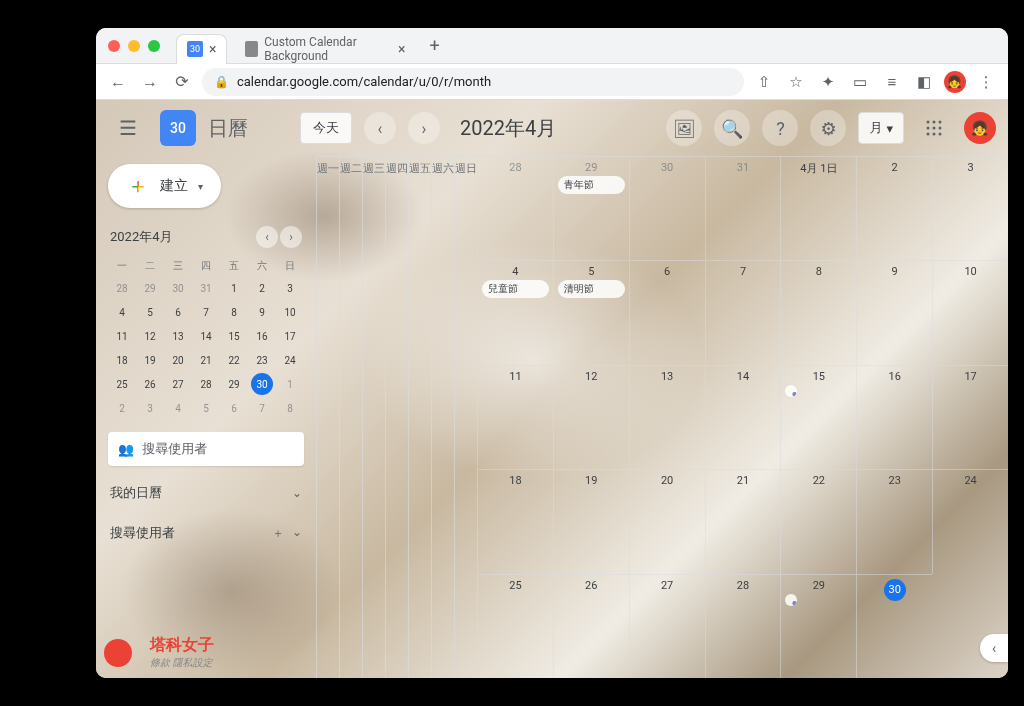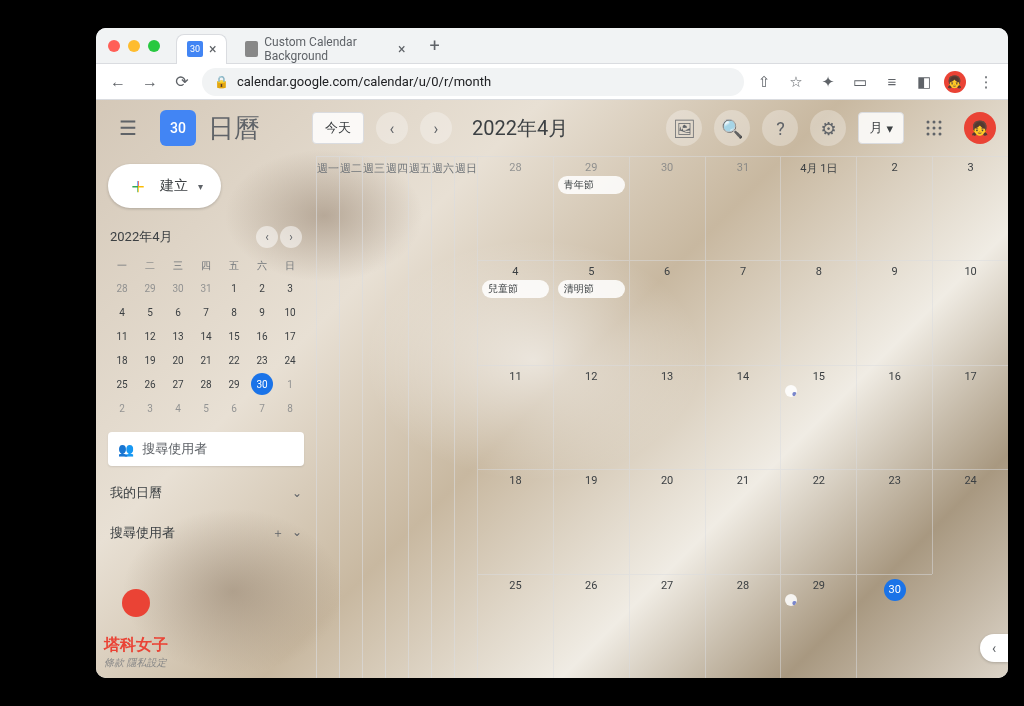--- a/index.html
+++ b/index.html
@@ -18,21 +18,21 @@
 .nav-btn { width: 24px; height: 24px; display: flex; align-items: center; justify-content: center; color: #5f6368; font-size: 16px; border-radius: 50%; }
 .urlbar { flex: 1; height: 28px; background: #f1f3f4; border-radius: 14px; display: flex; align-items: center; padding: 0 12px; gap: 8px; font-size: 13px; color: #202124; }
 .lock { font-size: 12px; color: #5f6368; }
 .tool-icon { width: 24px; height: 24px; display: flex; align-items: center; justify-content: center; color: #5f6368; font-size: 15px; }
 .avatar-sm { width: 22px; height: 22px; border-radius: 50%; background: #ea4335; display:flex;align-items:center;justify-content:center;font-size:12px;color:#fff; }
 .app { position: relative; height: calc(100% - 72px); background: linear-gradient(135deg, #d4c8b8 0%, #e8e0d4 30%, #c8b8a0 50%, #f0ece4 70%, #a89880 85%, #dcd4c8 100%); }
 .app::before { content:''; position:absolute; inset:0; background: radial-gradient(ellipse 280px 200px at 48% 45%, rgba(255,255,255,0.6), transparent 60%), radial-gradient(ellipse 180px 120px at 25% 20%, rgba(139,119,99,0.5), transparent 55%), radial-gradient(ellipse 200px 150px at 15% 85%, rgba(120,100,80,0.4), transparent 55%); }
 .app-header { position: relative; height: 56px; display: flex; align-items: center; padding: 0 12px; gap: 12px; }
 .menu-btn { width: 40px; height: 40px; display: flex; align-items: center; justify-content: center; color: #5f6368; font-size: 20px; }
 .logo { width: 36px; height: 36px; background: #4285f4; border-radius: 6px; display:flex;align-items:center;justify-content:center;color:#fff;font-size:14px;font-weight:500; }
-.app-title { font-size: 26px; color: #5f6368; }
+.app-title { font-size: 20px; color: #5f6368; }
 .today-btn { background: rgba(255,255,255,0.85); border: 1px solid #dadce0; border-radius: 4px; padding: 6px 12px; font-size: 13px; color: #3c4043; margin-left: 40px; }
 .nav-arrow { width: 32px; height: 32px; display: flex; align-items: center; justify-content: center; color: #5f6368; font-size: 16px; background: rgba(255,255,255,0.3); border-radius:50%; }
 .current-month { font-size: 20px; color: #3c4043; margin-left: 8px; }
 .spacer { flex: 1; }
 .hdr-btn { width: 36px; height: 36px; display: flex; align-items: center; justify-content: center; color: #5f6368; font-size: 18px; background: rgba(255,255,255,0.3); border-radius: 50%; }
 .view-select { background: rgba(255,255,255,0.85); border: 1px solid #dadce0; border-radius: 4px; padding: 6px 10px; font-size: 13px; color: #3c4043; display:flex;align-items:center;gap:4px; }
 .apps-grid { width: 36px; height: 36px; display: flex; align-items: center; justify-content: center; color: #5f6368; }
 .avatar { width: 32px; height: 32px; border-radius: 50%; background: #ea4335; display:flex;align-items:center;justify-content:center;color:#fff;font-size:14px; }
 .content { position: relative; display: flex; height: calc(100% - 56px); }
 .sidebar { width: 220px; padding: 8px 12px; position: relative; }
@@ -43,21 +43,21 @@
 .minical-nav { display: flex; gap: 2px; }
 .minical-nav span { width: 22px; height: 22px; display:flex;align-items:center;justify-content:center; background: rgba(255,255,255,0.5); border-radius:50%; font-size:12px; color:#5f6368; }
 .minical-grid { display: grid; grid-template-columns: repeat(7, 1fr); gap: 0; margin-top: 4px; }
 .minical-grid .wd { font-size: 10px; color: #70757a; text-align: center; padding: 3px 0; }
 .minical-grid .d { font-size: 10px; color: #3c4043; text-align: center; padding: 4px 0; width: 22px; height: 22px; margin: 1px auto; border-radius: 50%; display:flex;align-items:center;justify-content:center; }
 .minical-grid .d.today { background: #1a73e8; color: #fff; }
 .minical-grid .d.off { color: #70757a; opacity: 0.7; }
 .search-users { margin-top: 12px; background: #fff; border-radius: 4px; padding: 8px 10px; display: flex; align-items: center; gap: 8px; font-size: 13px; color: #5f6368; box-shadow: 0 1px 2px rgba(0,0,0,0.1); }
 .section { margin-top: 14px; display: flex; align-items: center; justify-content: space-between; font-size: 13px; color: #3c4043; padding: 4px 2px; }
 .section .chev { color: #5f6368; font-size: 12px; }
-.watermark { position: absolute; left: 8px; bottom: 8px; display: flex; align-items: center; gap: 18px; flex-direction: column; }
+.watermark { position: absolute; left: 8px; bottom: 8px; display: flex; align-items: center; gap: 18px; }
 .watermark .a { width: 28px; height: 28px; border-radius: 50%; background: #ea4335; }
 .watermark-text { font-size: 16px; font-weight: 700; color: #ea4335; }
 .watermark-sub { font-size: 10px; color: #888; font-style: italic; }
 .grid { flex: 1; display: flex; flex-direction: row; }
 .weekday-row { display: grid; grid-template-columns: repeat(7, 1fr); border-top: 1px solid rgba(218,220,224,0.6); }
 .weekday-row .wd { font-size: 11px; color: #70757a; text-align: center; padding: 4px 0; border-left: 1px solid rgba(218,220,224,0.6); }
 .weeks { flex: 1; display: grid; grid-template-rows: repeat(5, 1fr); }
 .week { display: grid; grid-template-columns: repeat(7, 1fr); }
 .cell { border-left: 1px solid rgba(218,220,224,0.5); border-top: 1px solid rgba(218,220,224,0.5); padding: 4px; position: relative; }
 .cell .num { font-size: 11px; color: #3c4043; text-align: center; display: block; margin-bottom: 2px; }

